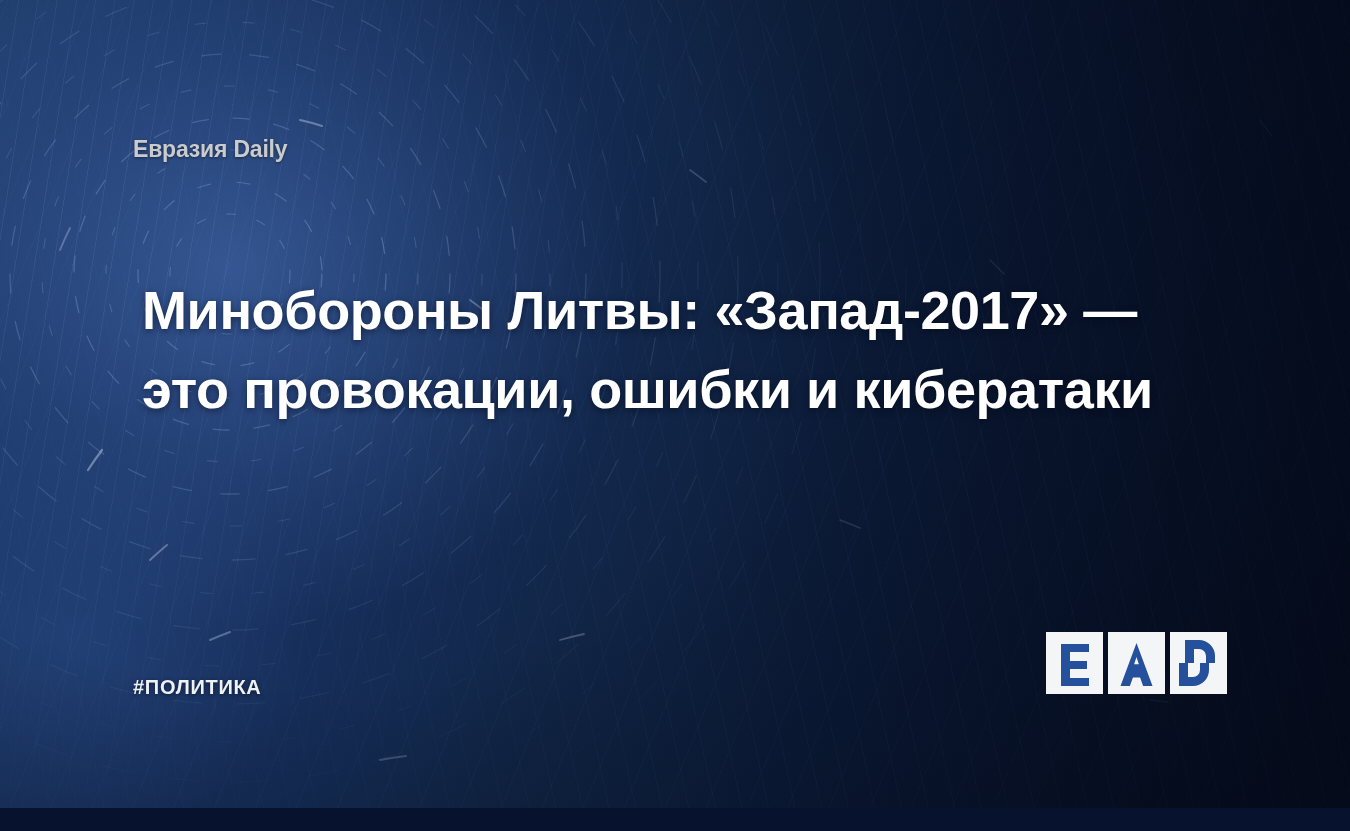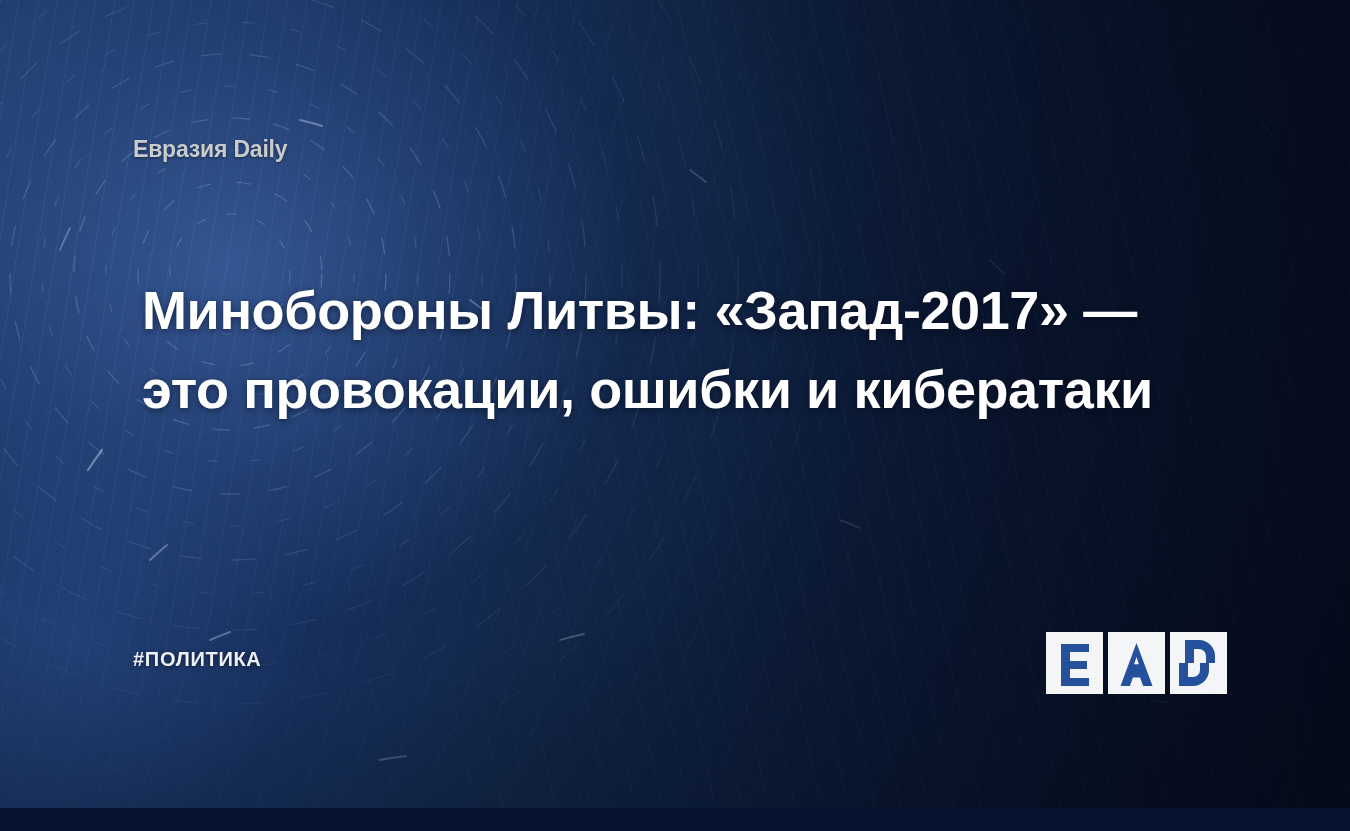--- a/index.html
+++ b/index.html
@@ -143,21 +143,21 @@
     font-size: 54px;
     font-weight: bold;
     line-height: 79px;
     letter-spacing: -0.4px;
     text-shadow: 0 2px 7px rgba(3,9,24,0.55);
   }
 
   .rubric {
     position: absolute;
     left: 133px;
-    top: 648px;
+    top: 676px;
     font-size: 20px;
     font-weight: bold;
     letter-spacing: 0.7px;
     color: #eef1f5;
     text-shadow: 0 1px 4px rgba(0,0,0,0.5);
     white-space: nowrap;
   }
 
   
   .logo {

